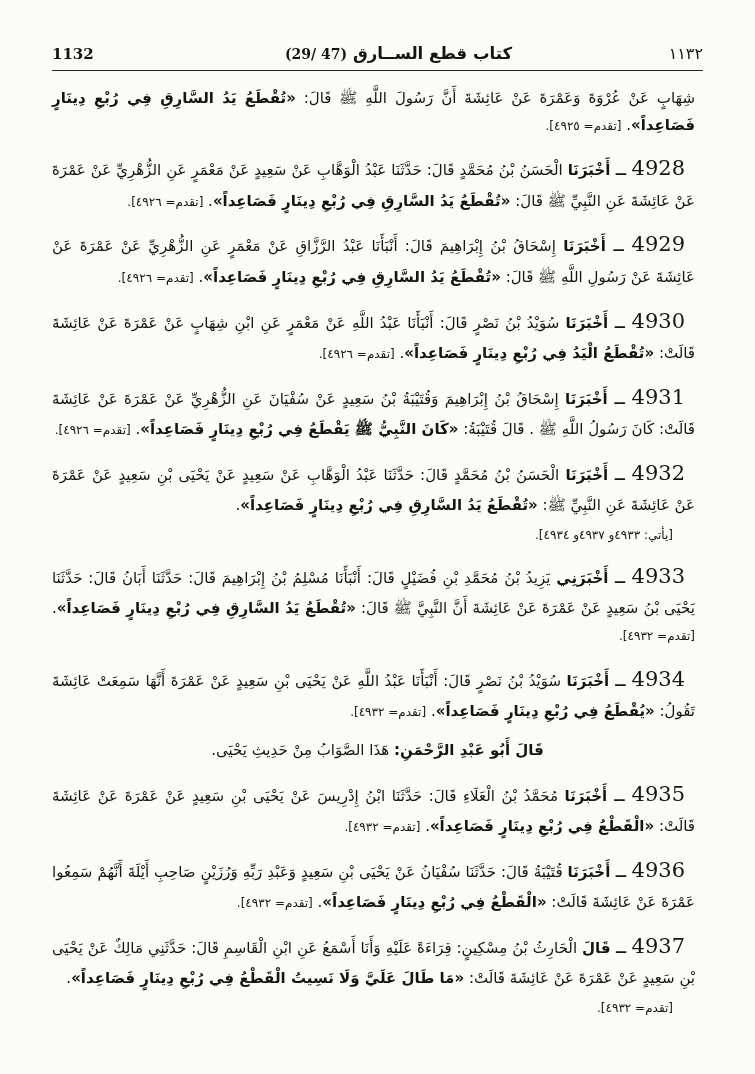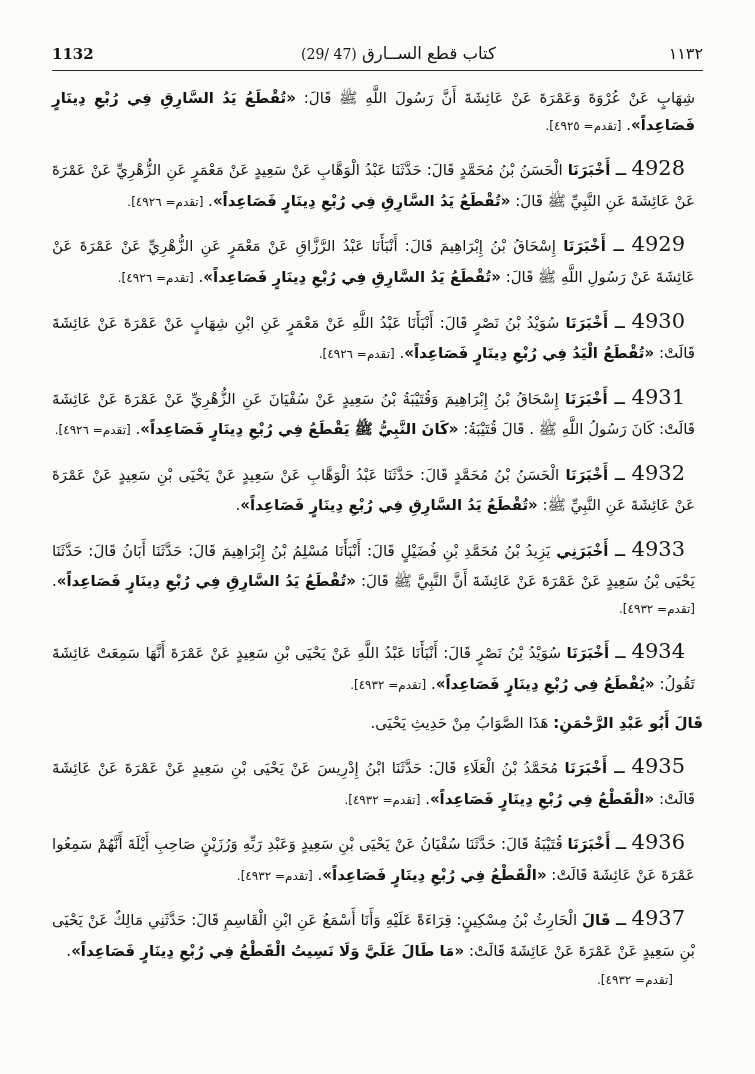--- a/index.html
+++ b/index.html
@@ -23,21 +23,21 @@
   }
   .pn-west {
     justify-self: start;
     font-family: "DejaVu Serif", serif;
     font-weight: 700;
     font-size: 15px;
   }
   .chapter {
     justify-self: center;
     direction: ltr;
-    font-weight: 400;
+    font-weight: 700;
     font-size: 16.5px;
     white-space: nowrap;
     margin-left: 42px;
   }
   .chapter .ctref {
     font-family: "DejaVu Serif", serif;
     font-size: 14px;
   }
   .pn-arab {
     justify-self: end;
@@ -51,21 +51,21 @@
 
   
   .content {
     direction: rtl;
     text-align: justify;
     font-size: 15px;
     line-height: 1.78;
   }
   p.hadith { margin: 0 8px 12px 0; }
   p.hadith.indent { text-indent: 10px; }
-  p.note { margin: 0 0 12px 0; }
+  p.note { text-align: center; margin: 0 0 12px 0; }
   .hnum {
     font-family: "DejaVu Serif", serif;
     font-weight: 400;
     font-size: 21px;
     letter-spacing: 0.5px;
   }
   .hsep { font-weight: 700; }
   .b { font-weight: 700; }
   .ref { font-size: 12px; }
   .ref-line {
@@ -91,20 +91,21 @@
 
   <div class="rule"></div>
 
   <main class="content">
       <p class="hadith"><span class="">شِهَابٍ عَنْ عُرْوَةَ وَعَمْرَةَ عَنْ عَائِشَةَ أَنَّ رَسُولَ اللَّهِ ﷺ قَالَ: </span><span class="b">«تُقْطَعُ يَدُ السَّارِقِ فِي رُبْعِ دِينَارٍ فَصَاعِداً»</span><span class="">. </span><span class=" ref">[تقدم= ٤٩٢٥].</span></p>
       <p class="hadith indent"><span class="hnum">4928</span><span class="hsep"> ــ </span><span class="b">أَخْبَرَنَا</span><span class=""> الْحَسَنُ بْنُ مُحَمَّدٍ قَالَ: حَدَّثَنَا عَبْدُ الْوَهَّابِ عَنْ سَعِيدٍ عَنْ مَعْمَرٍ عَنِ الزُّهْرِيِّ عَنْ عَمْرَةَ عَنْ عَائِشَةَ عَنِ النَّبِيِّ ﷺ قَالَ: </span><span class="b">«تُقْطَعُ يَدُ السَّارِقِ فِي رُبْعِ دِينَارٍ فَصَاعِداً»</span><span class="">. </span><span class=" ref">[تقدم= ٤٩٢٦].</span></p>
       <p class="hadith indent"><span class="hnum">4929</span><span class="hsep"> ــ </span><span class="b">أَخْبَرَنَا</span><span class=""> إِسْحَاقُ بْنُ إِبْرَاهِيمَ قَالَ: أَنْبَأَنَا عَبْدُ الرَّزَّاقِ عَنْ مَعْمَرٍ عَنِ الزُّهْرِيِّ عَنْ عَمْرَةَ عَنْ عَائِشَةَ عَنْ رَسُولِ اللَّهِ ﷺ قَالَ: </span><span class="b">«تُقْطَعُ يَدُ السَّارِقِ فِي رُبْعِ دِينَارٍ فَصَاعِداً»</span><span class="">. </span><span class=" ref">[تقدم= ٤٩٢٦].</span></p>
       <p class="hadith indent"><span class="hnum">4930</span><span class="hsep"> ــ </span><span class="b">أَخْبَرَنَا</span><span class=""> سُوَيْدُ بْنُ نَصْرٍ قَالَ: أَنْبَأَنَا عَبْدُ اللَّهِ عَنْ مَعْمَرٍ عَنِ ابْنِ شِهَابٍ عَنْ عَمْرَةَ عَنْ عَائِشَةَ قَالَتْ: </span><span class="b">«تُقْطَعُ الْيَدُ فِي رُبْعِ دِينَارٍ فَصَاعِداً»</span><span class="">. </span><span class=" ref">[تقدم= ٤٩٢٦].</span></p>
       <p class="hadith indent"><span class="hnum">4931</span><span class="hsep"> ــ </span><span class="b">أَخْبَرَنَا</span><span class=""> إِسْحَاقُ بْنُ إِبْرَاهِيمَ وَقُتَيْبَةُ بْنُ سَعِيدٍ عَنْ سُفْيَانَ عَنِ الزُّهْرِيِّ عَنْ عَمْرَةَ عَنْ عَائِشَةَ قَالَتْ: كَانَ رَسُولُ اللَّهِ ﷺ . قَالَ قُتَيْبَةُ: </span><span class="b">«كَانَ النَّبِيُّ ﷺ يَقْطَعُ فِي رُبْعِ دِينَارٍ فَصَاعِداً»</span><span class="">. </span><span class=" ref">[تقدم= ٤٩٢٦].</span></p>
       <p class="hadith indent"><span class="hnum">4932</span><span class="hsep"> ــ </span><span class="b">أَخْبَرَنَا</span><span class=""> الْحَسَنُ بْنُ مُحَمَّدٍ قَالَ: حَدَّثَنَا عَبْدُ الْوَهَّابِ عَنْ سَعِيدٍ عَنْ يَحْيَى بْنِ سَعِيدٍ عَنْ عَمْرَةَ عَنْ عَائِشَةَ عَنِ النَّبِيِّ ﷺ: </span><span class="b">«تُقْطَعُ يَدُ السَّارِقِ فِي رُبْعِ دِينَارٍ فَصَاعِداً»</span><span class="">.</span></p>
+      <div class="ref-line"><span class="ref">[يأتي: ٤٩٣٣و ٤٩٣٧و ٤٩٣٤].</span></div>
       <p class="hadith indent"><span class="hnum">4933</span><span class="hsep"> ــ </span><span class="b">أَخْبَرَنِي</span><span class=""> يَزِيدُ بْنُ مُحَمَّدِ بْنِ فُضَيْلٍ قَالَ: أَنْبَأَنَا مُسْلِمُ بْنُ إِبْرَاهِيمَ قَالَ: حَدَّثَنَا أَبَانُ قَالَ: حَدَّثَنَا يَحْيَى بْنُ سَعِيدٍ عَنْ عَمْرَةَ عَنْ عَائِشَةَ أَنَّ النَّبِيَّ ﷺ قَالَ: </span><span class="b">«تُقْطَعُ يَدُ السَّارِقِ فِي رُبْعِ دِينَارٍ فَصَاعِداً»</span><span class="">. </span><span class=" ref">[تقدم= ٤٩٣٢].</span></p>
       <p class="hadith indent"><span class="hnum">4934</span><span class="hsep"> ــ </span><span class="b">أَخْبَرَنَا</span><span class=""> سُوَيْدُ بْنُ نَصْرٍ قَالَ: أَنْبَأَنَا عَبْدُ اللَّهِ عَنْ يَحْيَى بْنِ سَعِيدٍ عَنْ عَمْرَةَ أَنَّهَا سَمِعَتْ عَائِشَةَ تَقُولُ: </span><span class="b">«يُقْطَعُ فِي رُبْعِ دِينَارٍ فَصَاعِداً»</span><span class="">. </span><span class=" ref">[تقدم= ٤٩٣٢].</span></p>
       <p class="note"><span class="b">قَالَ أَبُو عَبْدِ الرَّحْمَنِ:</span><span class=""> هَذَا الصَّوَابُ مِنْ حَدِيثِ يَحْيَى.</span></p>
       <p class="hadith indent"><span class="hnum">4935</span><span class="hsep"> ــ </span><span class="b">أَخْبَرَنَا</span><span class=""> مُحَمَّدُ بْنُ الْعَلَاءِ قَالَ: حَدَّثَنَا ابْنُ إِدْرِيسَ عَنْ يَحْيَى بْنِ سَعِيدٍ عَنْ عَمْرَةَ عَنْ عَائِشَةَ قَالَتْ: </span><span class="b">«الْقَطْعُ فِي رُبْعِ دِينَارٍ فَصَاعِداً»</span><span class="">. </span><span class=" ref">[تقدم= ٤٩٣٢].</span></p>
       <p class="hadith indent"><span class="hnum">4936</span><span class="hsep"> ــ </span><span class="b">أَخْبَرَنَا</span><span class=""> قُتَيْبَةُ قَالَ: حَدَّثَنَا سُفْيَانُ عَنْ يَحْيَى بْنِ سَعِيدٍ وَعَبْدِ رَبِّهِ وَرُزَيْنٍ صَاحِبِ أَيْلَةَ أَنَّهُمْ سَمِعُوا عَمْرَةَ عَنْ عَائِشَةَ قَالَتْ: </span><span class="b">«الْقَطْعُ فِي رُبْعِ دِينَارٍ فَصَاعِداً»</span><span class="">. </span><span class=" ref">[تقدم= ٤٩٣٢].</span></p>
       <p class="hadith indent"><span class="hnum">4937</span><span class="hsep"> ــ </span><span class="b">قَالَ</span><span class=""> الْحَارِثُ بْنُ مِسْكِينٍ: قِرَاءَةً عَلَيْهِ وَأَنَا أَسْمَعُ عَنِ ابْنِ الْقَاسِمِ قَالَ: حَدَّثَنِي مَالِكٌ عَنْ يَحْيَى بْنِ سَعِيدٍ عَنْ عَمْرَةَ عَنْ عَائِشَةَ قَالَتْ: </span><span class="b">«مَا طَالَ عَلَيَّ وَلَا نَسِيتُ الْقَطْعُ فِي رُبْعِ دِينَارٍ فَصَاعِداً»</span><span class="">.</span></p>
       <div class="ref-line"><span class="ref">[تقدم= ٤٩٣٢].</span></div>
     </main>
 
 </div>

